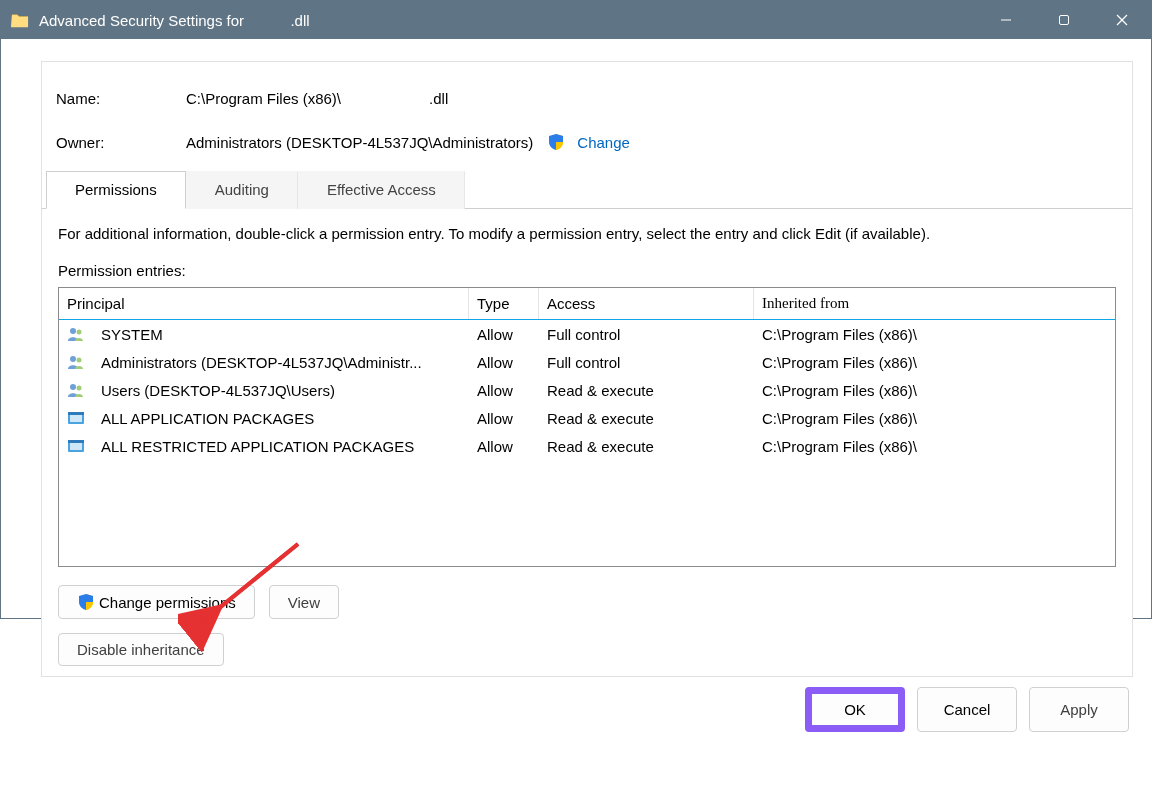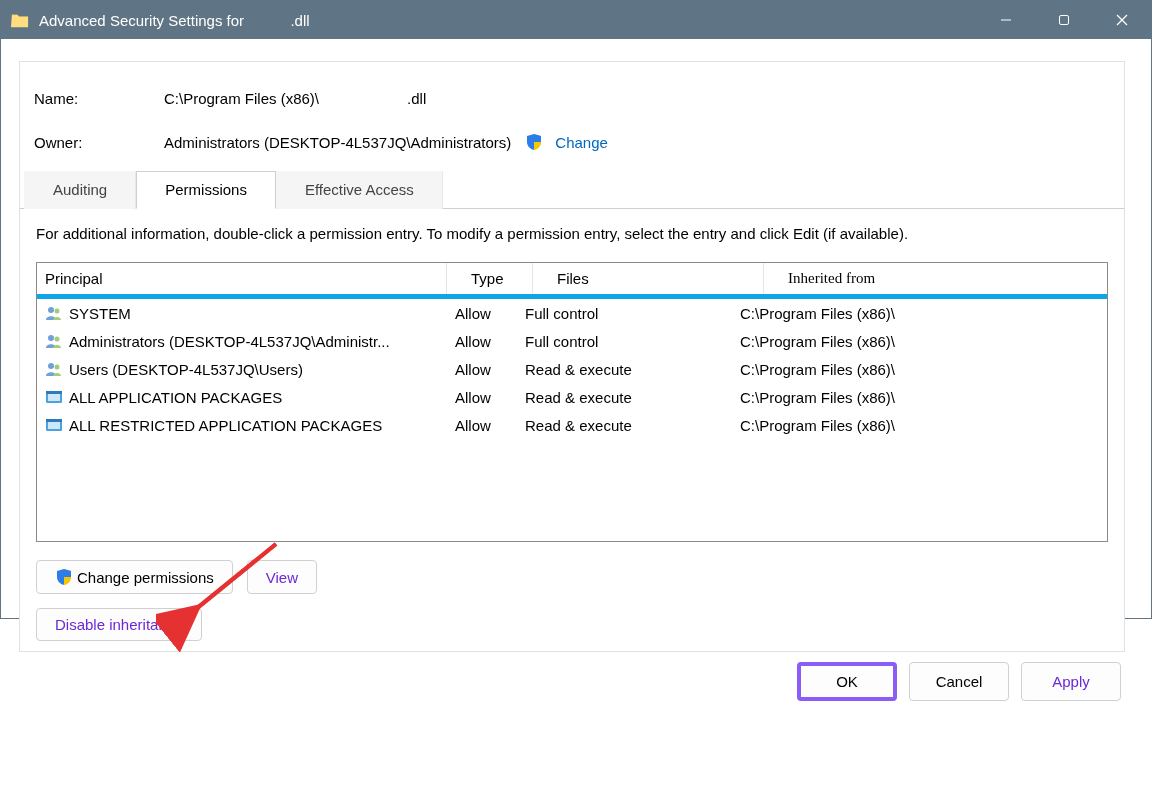--- a/index.html
+++ b/index.html
@@ -51,24 +51,25 @@
       width: 58px;
       height: 100%;
       display: flex;
       align-items: center;
       justify-content: center;
       color: #fff;
     }
     .win-btn svg { display: block; }
     .content {
       flex: 1;
-      padding: 22px 26px 12px 18px;
+      padding: 22px 18px 12px 18px;
       display: flex;
       flex-direction: column;
       position: relative;
+      margin-left: 22px;
     }
     .inner-panel {
       flex: 1;
       border: 1px solid #e1e1e1;
       background: #fff;
       display: flex;
       flex-direction: column;
       position: relative;
     }
     .meta-rows {
@@ -127,65 +128,64 @@
       display: flex;
       flex-direction: column;
       min-height: 280px;
     }
     .grid-head, .grid-row {
       display: grid;
       grid-template-columns: 410px 70px 215px 1fr;
       align-items: center;
     }
     .grid-head {
-      border-bottom: 5px solid #0ea5e9;
-      gap: 16px;
+      border-bottom: 1px solid #0ea5e9;
     }
     .gh {
       padding: 7px 8px 7px 8px;
       font-size: 15px;
       border-right: 1px solid #e4e4e4;
     }
     .gh:last-child{ border-right:none;font-family:Liberation Serif, serif; }
     .grid-row {
       padding: 3px 0;
     }
     .gc {
       padding: 2px 8px;
       font-size: 15px;
       white-space: nowrap;
       overflow: hidden;
       text-overflow: ellipsis;
     }
     .gc-principal {
       display: flex;
       align-items: center;
-      gap: 6px;
+      gap: 16px;
     }
     .row-ico { width:18px; height:18px; flex-shrink:0; display:inline-block; }
     .grid-fill { flex:1; }
     .btn-row {
       display: flex;
       gap: 14px;
       margin-top: 18px;
     }
     .btn {
       padding: 7px 18px;
       font-size: 15px;
       border: 1px solid #d0d0d0;
       border-radius: 4px;
       background: #fdfdfd;
       display: inline-flex;
       align-items: center;
       gap: 4px;
       cursor: pointer;
     }
-    .btn.disabled { color: #6d28d9; }
+    .btn.disabled { color: #404040; }
     .btn.primary {
-      border: 4px solid #8b5cf6;
+      border: 7px solid #8b5cf6;
       color: #000;
       padding: 7px 30px;
     }
     .footer-btns {
       margin-top: 10px;
       display: flex;
       justify-content: flex-end;
       gap: 12px;
       padding: 0 4px;
     }
@@ -259,33 +259,34 @@
                   <path d="M9 9 H16 C16 13 13 16 9 17 Z" fill="#f7c600"></path>
                 </svg>
               </span>
               <span class="link">Change</span>
             </span>
           </div>
         </div>
       </div>
 
       <div class="tabs">
+        <div class="tab active">Permissions</div>
         <div class="tab">Auditing</div>
-        <div class="tab active">Permissions</div>
         <div class="tab">Effective Access</div>
       </div>
 
       <div class="tab-body">
         <div class="info-line">For additional information, double-click a permission entry. To modify a permission entry, select the entry and click Edit (if available).</div>
+        <div class="entries-label">Permission entries:</div>
 
         <div class="grid-wrap">
           <div class="grid-head">
             <div class="gh">Principal</div>
             <div class="gh">Type</div>
-            <div class="gh">Files</div>
+            <div class="gh">Access</div>
             <div class="gh">Inherited from</div>
           </div>
           <div id="grid-rows">
               <div class="grid-row">
                 <div class="gc gc-principal">
                   <span class="row-ico">
   <svg viewBox="0 0 18 18">
     <circle cx="6" cy="6" r="3" fill="#6fa0d8"></circle>
     <path d="M1 16 C1 11 11 11 11 16 Z" fill="#6fa0d8"></path>
     <circle cx="12" cy="7" r="2.5" fill="#a1cd7a"></circle>

